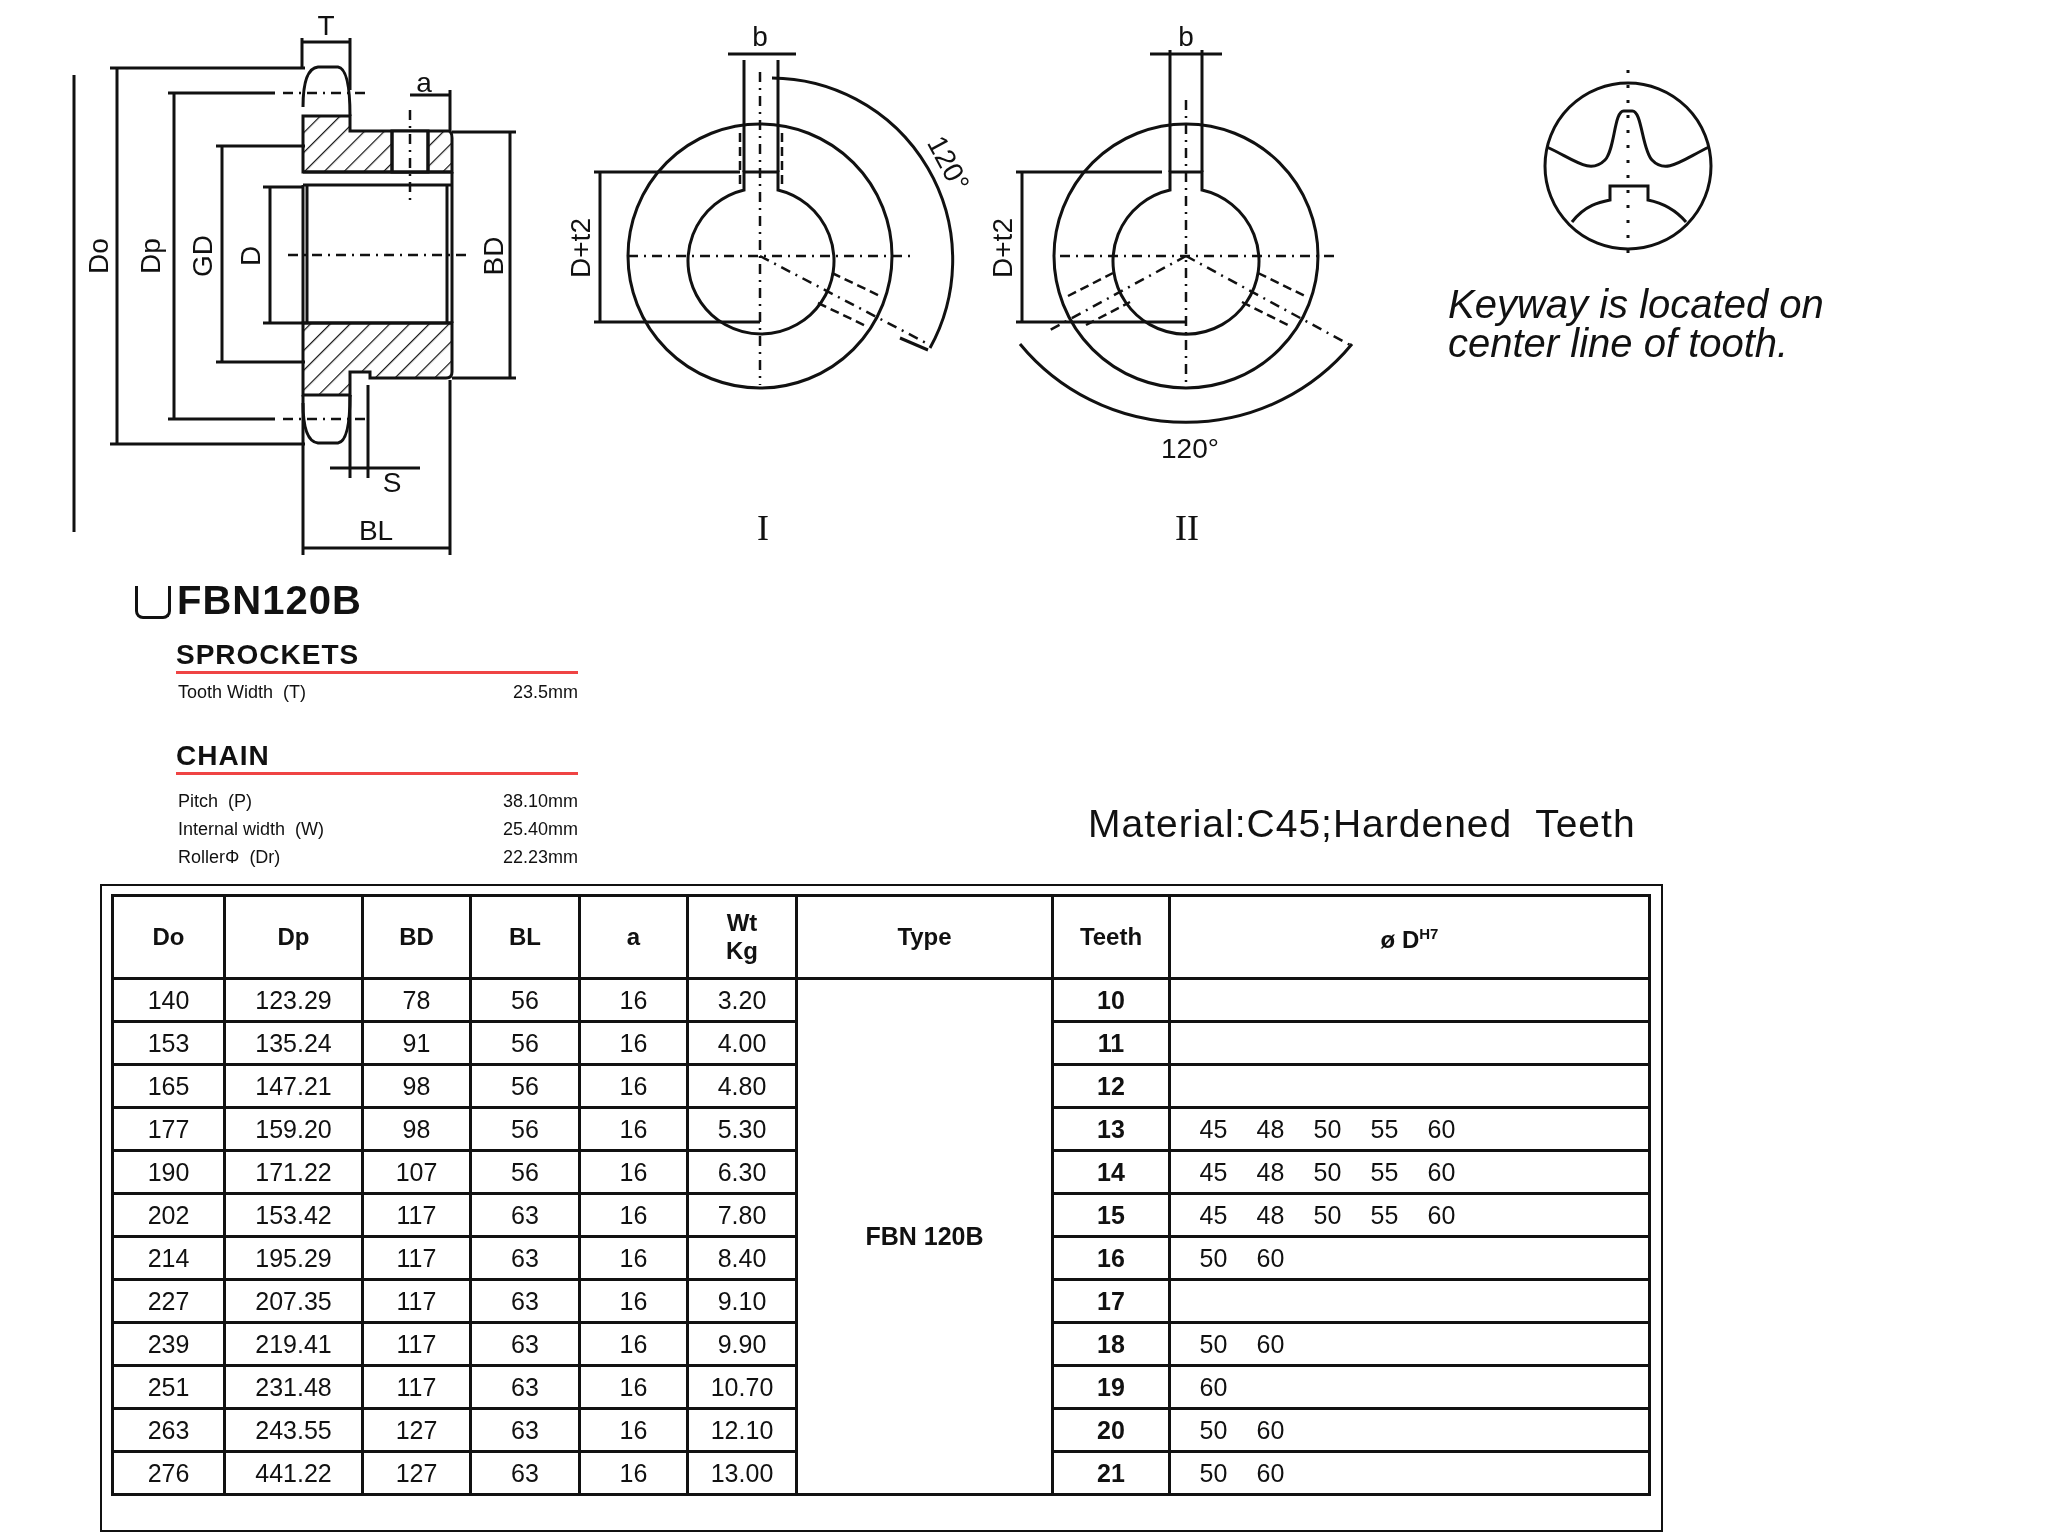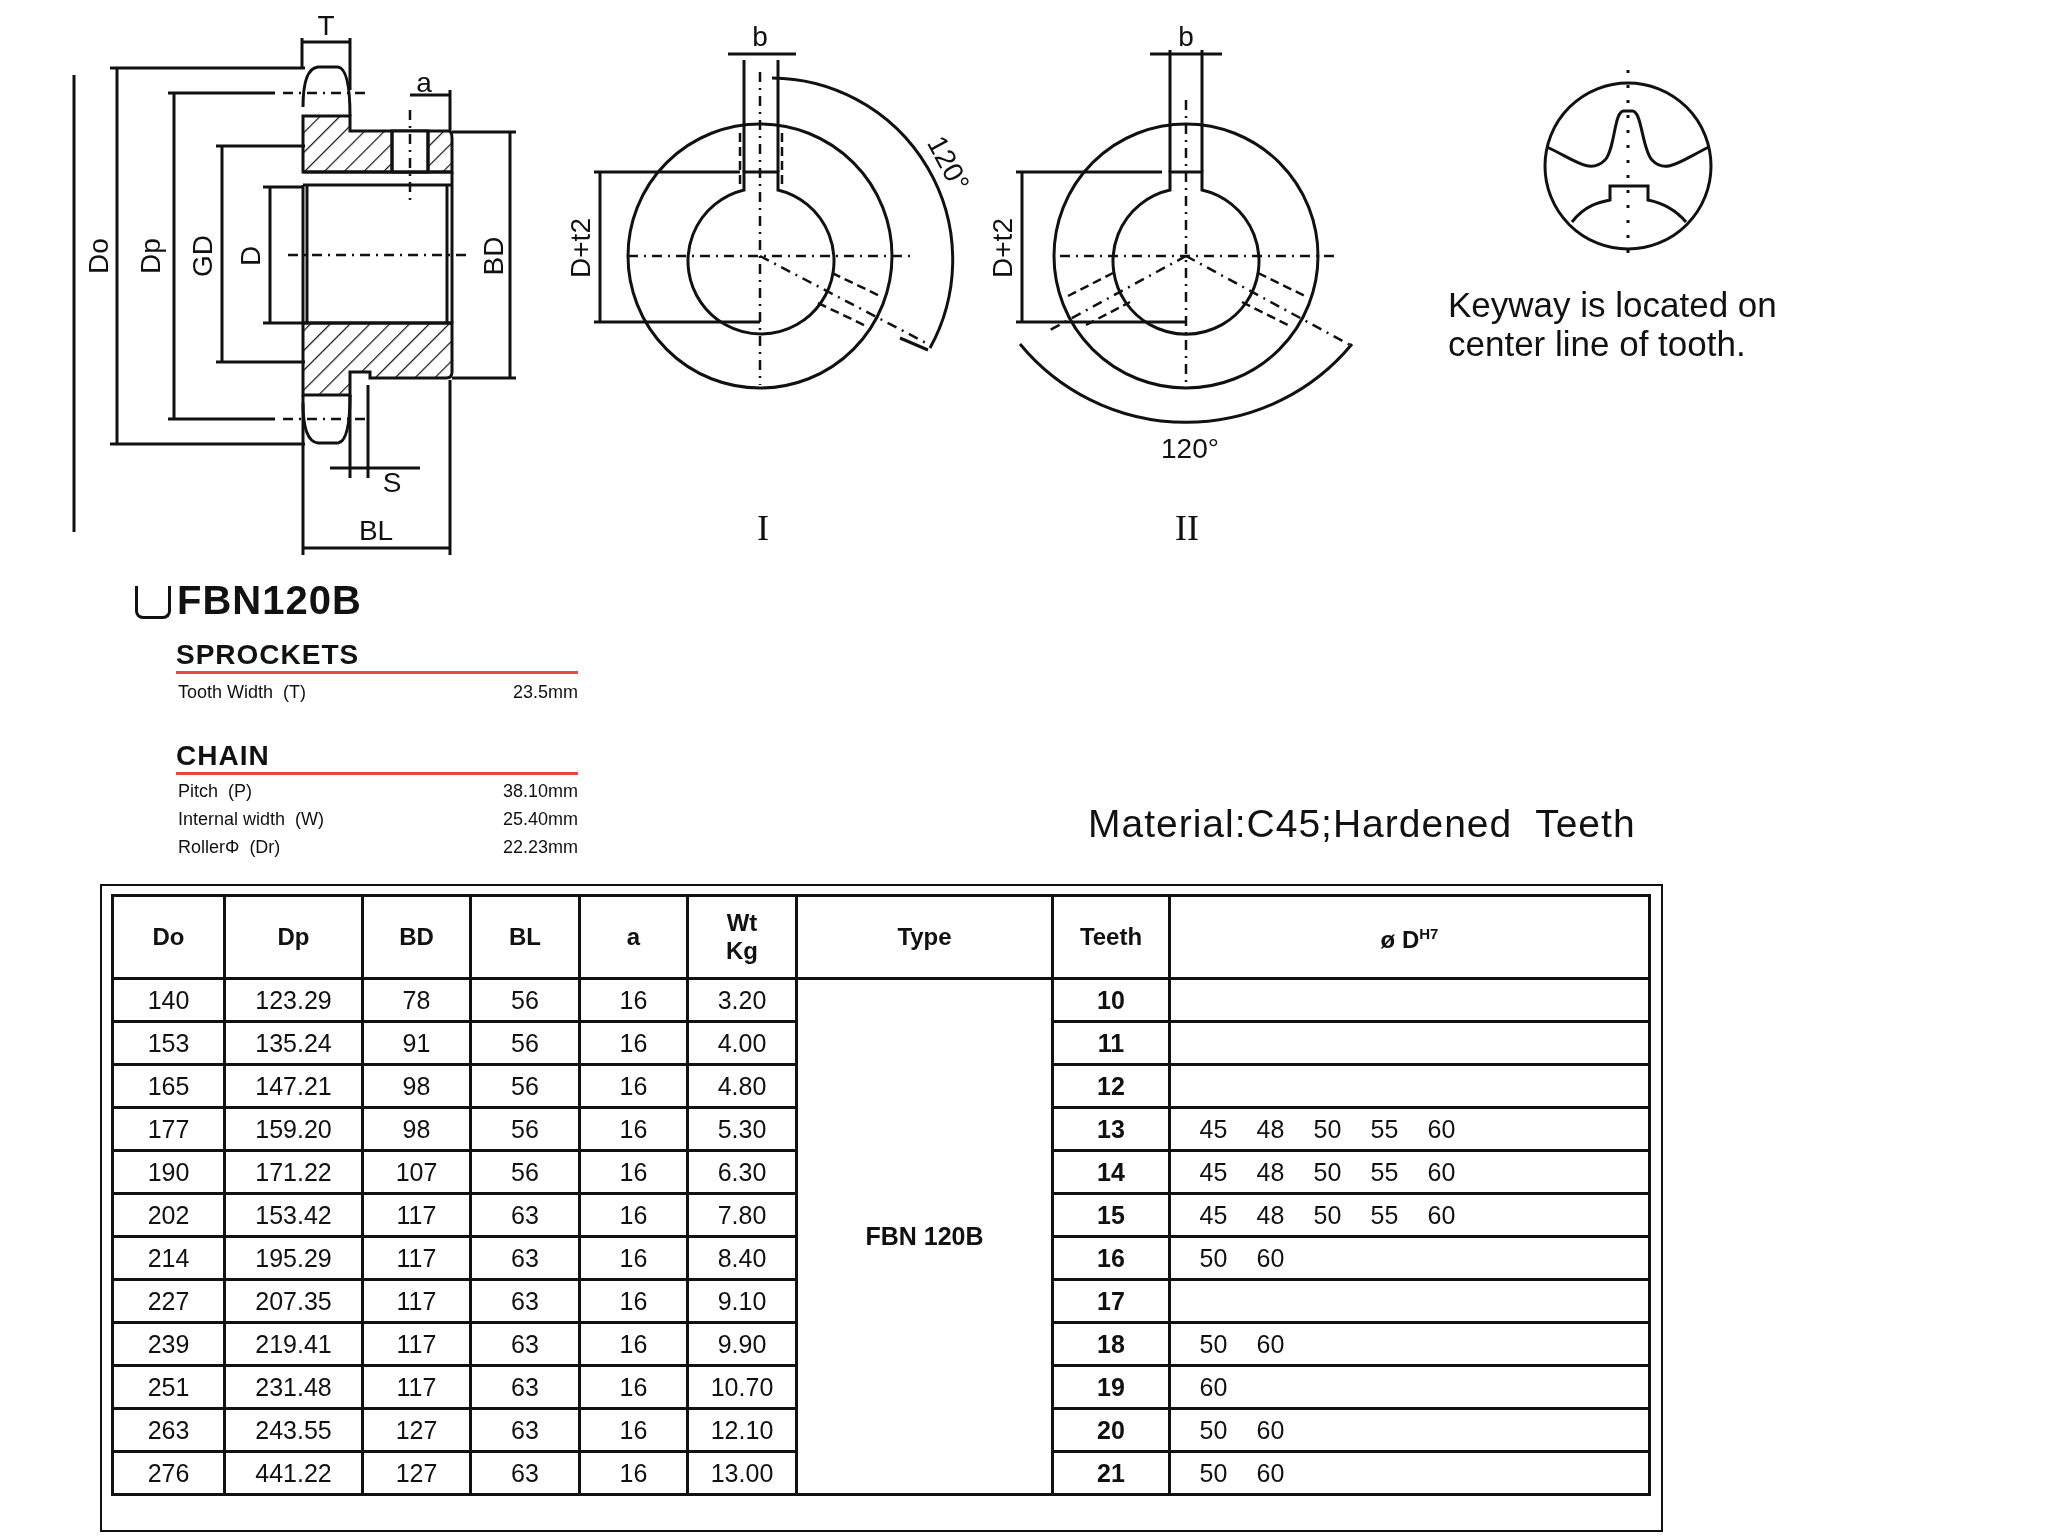--- a/index.html
+++ b/index.html
@@ -5,21 +5,21 @@
   html, body { margin:0; padding:0; background:#ffffff; }
   body { width:2047px; height:1536px; position:relative; overflow:hidden; font-family:"Liberation Sans", sans-serif; color:#111; }
   svg text { font-family:"Liberation Sans", sans-serif; fill:#111; }
   #drawings { position:absolute; left:0; top:0; width:2047px; height:560px; }
   .title { position:absolute; left:135px; top:578px; font-size:40px; font-weight:bold; letter-spacing:1px; display:flex; align-items:center; }
   .title .bracket { display:inline-block; width:30px; height:30px; border:3px solid #111; border-top:none; border-radius:0 0 8px 8px; margin-right:6px; margin-top:4px; }
   .spec { position:absolute; left:176px; width:402px; }
   .spec .head { font-size:28px; font-weight:bold; letter-spacing:1px; border-bottom:3px solid #ef4444; padding-bottom:1px; line-height:30px; }
   .spec .row { display:flex; justify-content:space-between; font-size:18px; line-height:28px; padding-left:2px; }
   .material { position:absolute; left:1088px; top:802px; font-size:39px; letter-spacing:1px; }
-  .keynote { position:absolute; left:1448px; top:285px; font-size:35px; line-height:39px; }
+  .keynote { position:absolute; left:1448px; top:285px; font-size:40px; line-height:39px;font-style:italic; }
   .outer-frame { position:absolute; left:100px; top:884px; width:1563px; height:648px; border:2px solid #111; box-sizing:border-box; }
   table.spec-table { position:absolute; left:111px; top:894px; border-collapse:collapse; table-layout:fixed; }
   table.spec-table th, table.spec-table td { border:3px solid #111; text-align:center; font-size:25px; padding:0; }
   table.spec-table th { height:80px; font-weight:bold; font-size:24px; line-height:28px; }
   table.spec-table td { height:40px; }
   td.teeth { font-weight:bold; }
   td.bores { text-align:left !important; padding-left:14px !important; }
   td.bores span { display:inline-block; width:57px;text-align:center; }
   td.type { vertical-align:middle; font-weight:bold;margin-top:24px; }
   sup { font-size:15px; }
@@ -192,21 +192,21 @@
 <div class="spec" style="top:640px;">
   <div class="head">SPROCKETS</div>
   <div class="row" style="margin-top:4px;">
     <span style="white-space:pre">Tooth Width  (T)</span>
     <span>23.5mm</span>
   </div>
 </div>
 
 <div class="spec" style="top:741px;">
   <div class="head">CHAIN</div>
-  <div class="row" style="margin-top:2px;">
+  <div class="row" style="margin-top:12px;">
     <span style="white-space:pre">Pitch  (P)</span>
     <span>38.10mm</span>
   </div>
   <div class="row">
     <span style="white-space:pre">Internal width  (W)</span>
     <span>25.40mm</span>
   </div>
   <div class="row">
     <span style="white-space:pre">RollerΦ  (Dr)</span>
     <span>22.23mm</span>

